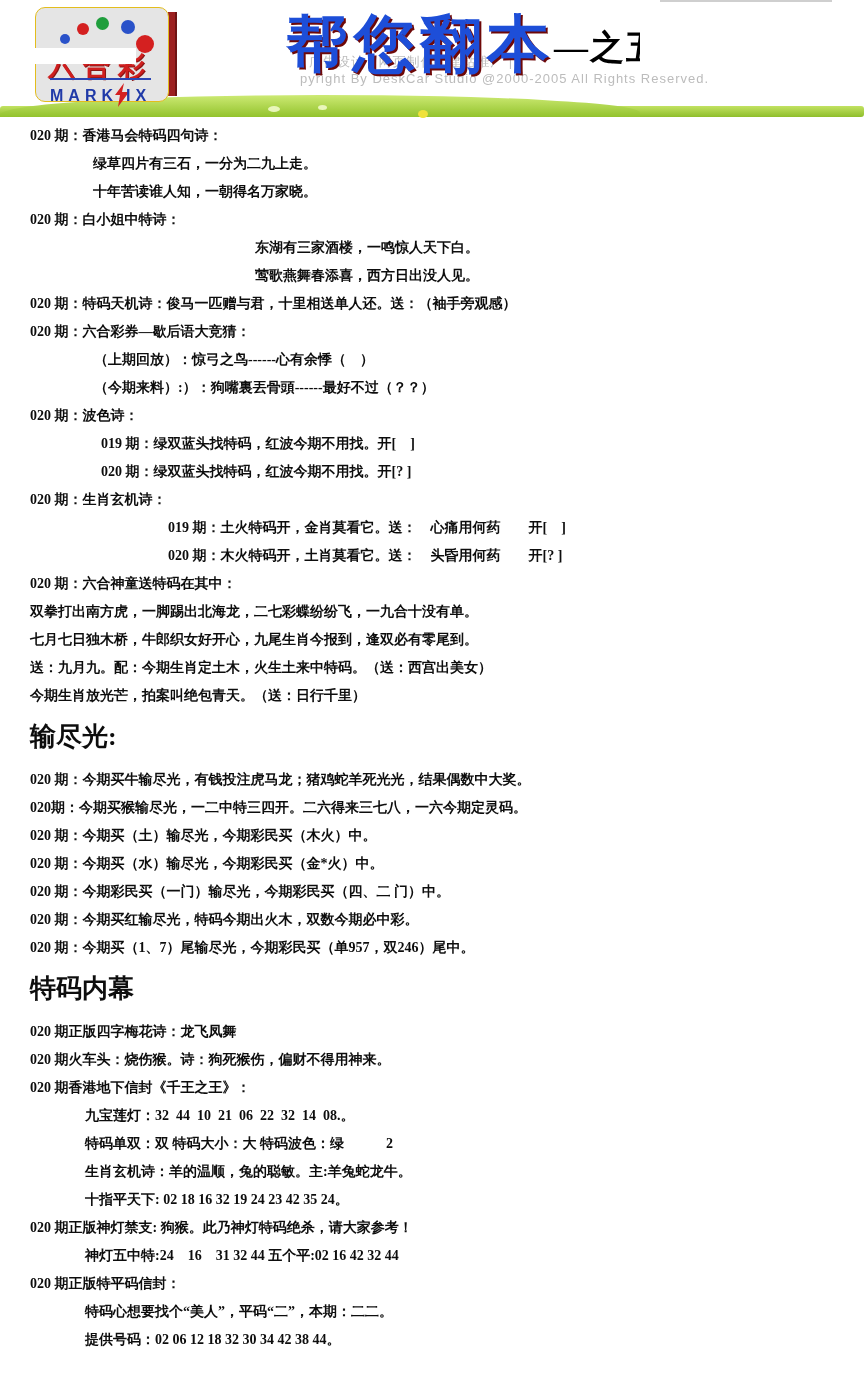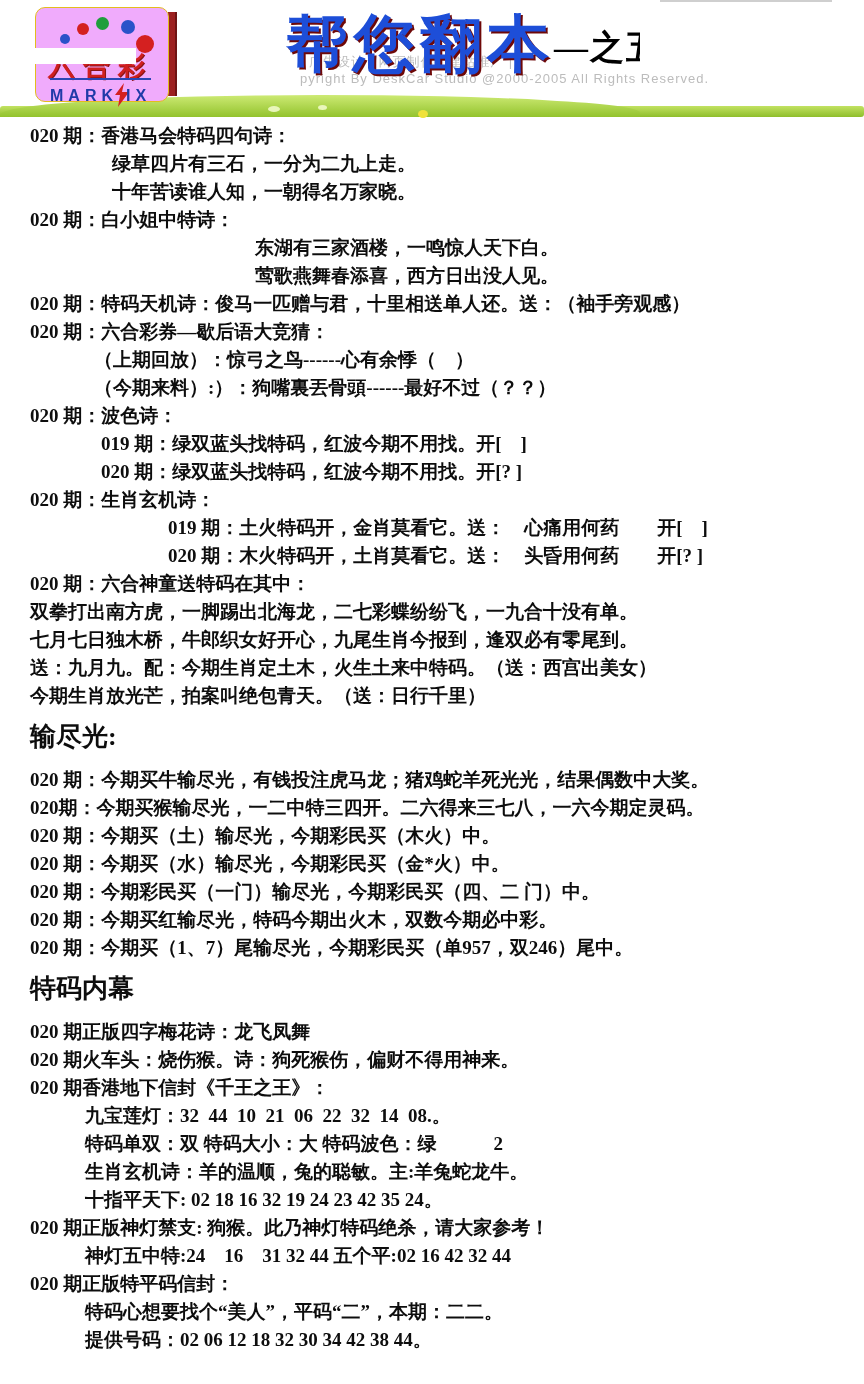--- a/index.html
+++ b/index.html
@@ -3,21 +3,21 @@
 <meta charset="utf-8">
 <style>
   html,body{margin:0;padding:0;background:#fff;}
   #page{position:relative;width:864px;height:1384px;background:#fff;overflow:hidden;
         font-family:"Liberation Serif","DejaVu Serif",serif;color:#0d0d0d;}
 
   
   .header{position:relative;width:864px;height:120px;}
   .top-gray-line{position:absolute;left:660px;top:0;width:172px;height:2px;background:#cfcfcf;}
 
-  .logo{position:absolute;left:35px;top:7px;width:132px;height:93px;background:#f0abfc;
+  .logo{position:absolute;left:35px;top:7px;width:132px;height:93px;background:#e5e5e5;
         border:1px solid #e3bd1d;border-radius:10px;z-index:3;}
   .logo .dot{position:absolute;border-radius:50%;}
   .logo-cn{position:absolute;left:12px;top:40px;width:110px;font-size:27px;font-weight:bold;
            color:#cf1f1f;letter-spacing:8px;text-shadow:1px 1px 0 #8a1515;z-index:1;white-space:nowrap;}
   .logo-en{position:absolute;left:14px;top:70px;border-top:2px solid #2b46b5;padding-top:3px;
            font-family:"Liberation Sans","DejaVu Sans",sans-serif;font-size:16px;font-weight:bold;
            color:#203aa8;letter-spacing:5px;z-index:2;white-space:nowrap;}
   .bolt-icon{display:inline-block;vertical-align:-6px;margin:0 -3px;}
   .white-cover{position:absolute;left:8px;top:48px;width:128px;height:16px;background:#fff;z-index:4;}
   .red-bar{position:absolute;left:168px;top:12px;width:7px;height:84px;background:#9c2020;
@@ -35,23 +35,23 @@
 
   .green-banner{position:absolute;left:0;top:96px;width:864px;height:24px;z-index:2;}
   .gb-band{position:absolute;left:0;bottom:3px;width:864px;height:11px;
            background:linear-gradient(#c2e262,#8fbe2b);border-radius:3px;}
   .gb-hill{position:absolute;left:0;bottom:3px;width:640px;height:22px;
            background:linear-gradient(#cdea74,#93c32d);border-radius:100% 100% 0 0/180% 160% 0 0;}
   .gb-dot{position:absolute;border-radius:50%;}
 
   
   .doc{position:relative;padding:2px 18px 0 30px;}
-  .line{font-size:19px;line-height:28px;font-weight:bold;white-space:pre-wrap;}
+  .line{font-size:14px;line-height:28px;font-weight:bold;white-space:pre-wrap;}
   .lv0{margin-left:0;}
-  .lv1{margin-left:82px;}
+  .lv1{margin-left:63px;}
   .lv2{margin-left:225px;}
   .lv3{margin-left:64px;}
   .lv4{margin-left:71px;}
   .lv5{margin-left:138px;}
   .lv6{margin-left:55px;}
   .section-heading{font-size:26px;font-weight:bold;line-height:30px;margin:12px 0 14px 0;}
 </style>
 </head>
 <body>
 

